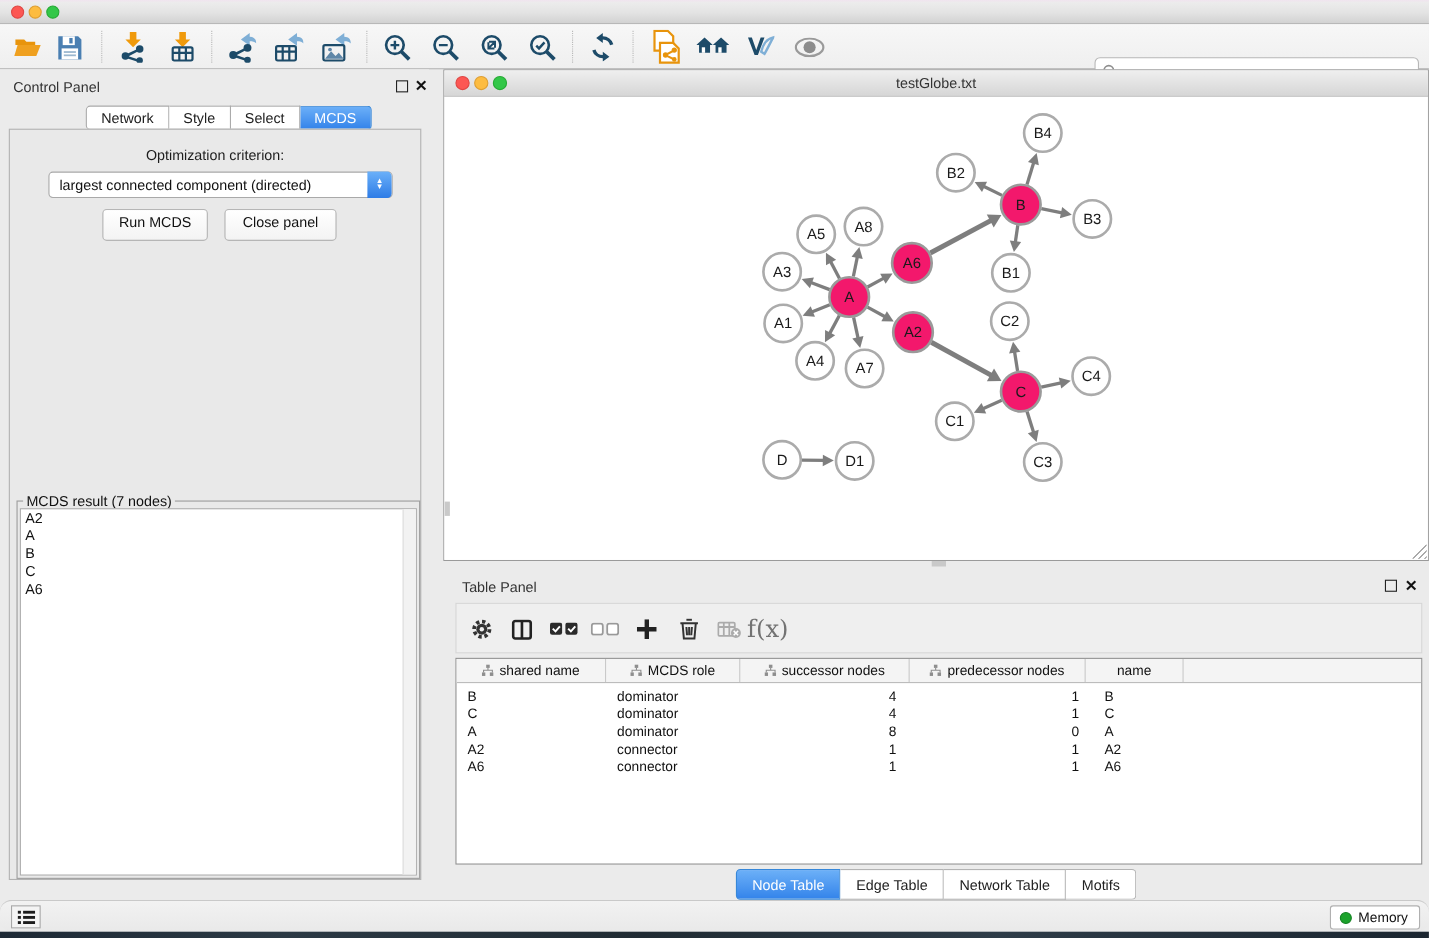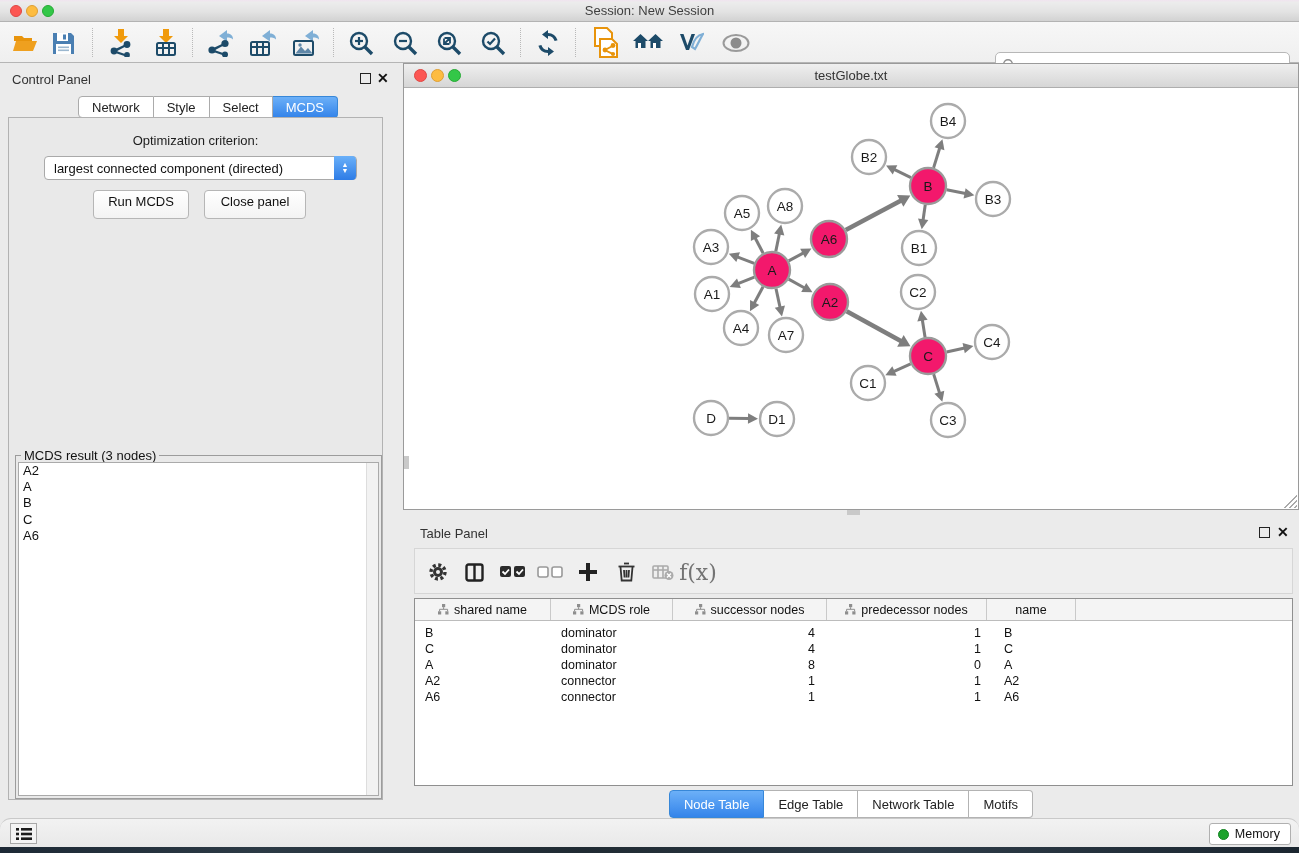--- a/index.html
+++ b/index.html
@@ -106,21 +106,20 @@
 </style>
 </head>
 <body>
 
 <div class="app">
 
   <div class="titlebar">
     <span class="tl red"></span>
     <span class="tl yellow"></span>
     <span class="tl green"></span>
-    <div class="title">Session: New Session</div>
   </div>
 
   <div class="toolbar">
     <span class="tb-icon" style="left:10px">
       <svg width="26" height="22" viewBox="0 0 26 22">
           <path fill="#E8940C" d="M2 4 h8 l2 2 h8 v3 H2 Z"></path>
           <path fill="#EFA01F" d="M4 9 h21 l-4 10 H1 Z"></path>
         </svg>
     </span>
     <span class="tb-icon" style="left:48px">
@@ -300,21 +299,21 @@
       <div class="dropdown">
         <span class="val">largest connected component (directed)</span>
         <span class="stepper">
             <span>▲</span>
             <span>▼</span>
           </span>
       </div>
       <div class="cp-btn" style="left:84px; width:96px;">Run MCDS</div>
       <div class="cp-btn" style="left:195px; width:102px;">Close panel</div>
       <div class="groupbox">
-        <span class="gb-title">MCDS result (3 nodes)</span>
+        <span class="gb-title">MCDS result (7 nodes)</span>
         <div class="result-list">
           <div class="result-scroll"></div>
         <div class="result-item">A2</div>
             <div class="result-item">A</div>
             <div class="result-item">B</div>
             <div class="result-item">C</div>
             <div class="result-item">A6</div>
           </div>
       </div>
     </div>

